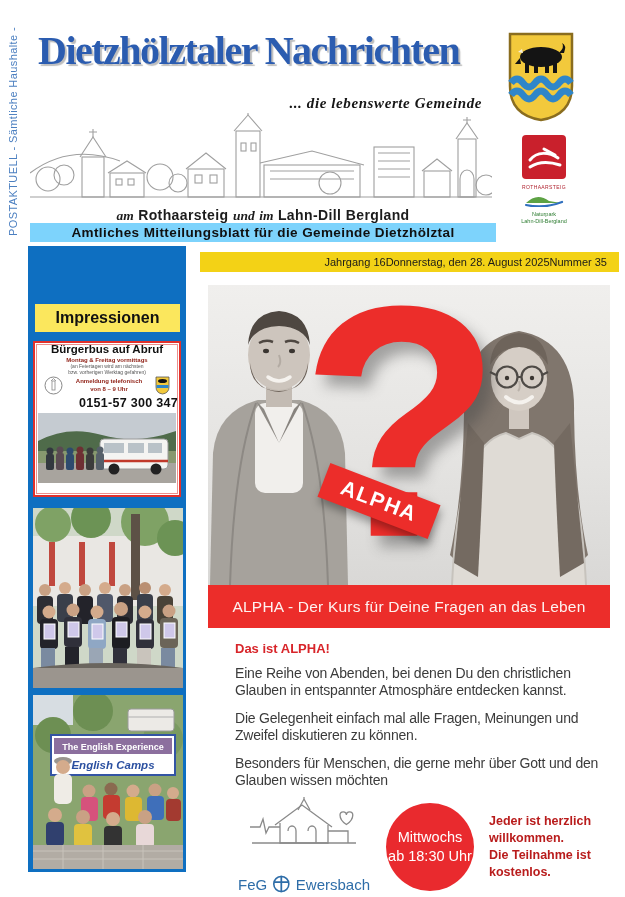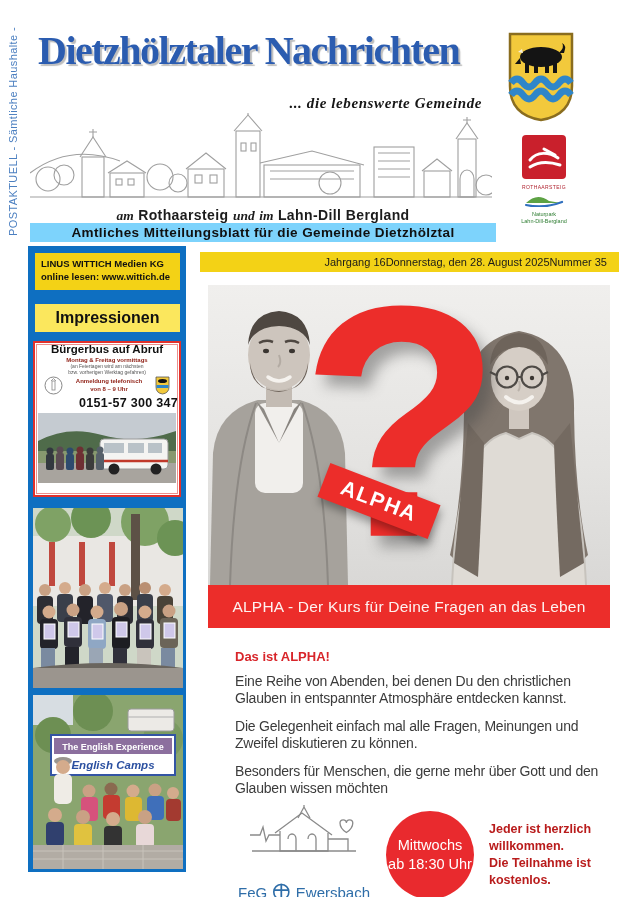--- a/index.html
+++ b/index.html
@@ -74,21 +74,21 @@
   .woman-svg { position:absolute; right:-4px; bottom:0; }
   .qmark { position:absolute; top:50%; left:50%; transform:translate(-54%,-54%);
     font-size:330px; font-weight:bold; line-height:1; color:#ec2d2a;
     text-shadow:9px 11px 14px rgba(70,70,70,.45); }
   .ribbon { position:absolute; left:112px; top:198px; width:118px; height:36px;
     background:#ec2d2a; transform:rotate(21deg); display:flex; align-items:center;
     justify-content:center; color:#fff; font-weight:bold; font-size:21px;
     letter-spacing:1.5px; box-shadow:3px 5px 9px rgba(0,0,0,.35); }
   .alpha-banner { height:43px; background:#ec2d2a; color:#fdf2f0; display:flex;
     align-items:center; justify-content:center; font-size:15.5px; letter-spacing:.2px; }
-  .alpha-body { padding:21px 0 0 27px; }
+  .alpha-body { padding:13px 0 0 27px; }
   .alpha-heading { color:#d8252a; font-weight:bold; font-size:13px; margin-bottom:9px; }
   .alpha-body p { width:368px; font-size:14px; letter-spacing:-.2px; color:#3b3b3b;
     line-height:17px; margin-bottom:11px; }
   .alpha-footer { display:flex; align-items:center; margin-top:0; padding-left:30px; height:94px; }
   .feg { width:132px; text-align:center; }
   .feg-name { display:flex; align-items:center; justify-content:center; gap:4px;
     color:#2e6da8; font-size:15px; margin-top:18px; }
   .badge { width:88px; height:88px; border-radius:50%; background:#e92a2e; color:#fff;
     display:flex; flex-direction:column; justify-content:center; align-items:center;
     font-size:14.5px; line-height:19px; margin-left:16px; flex:none; }
@@ -198,24 +198,20 @@
     </div>
   </header>
 
   <div class="issue-bar">
     <span>Jahrgang 16</span>
     <span>Donnerstag, den 28. August 2025</span>
     <span>Nummer 35</span>
   </div>
 
   <aside class="sidebar">
-    <div class="pub-box">
-      <div>LINUS WITTICH Medien KG</div>
-      <div>online lesen: www.wittich.de</div>
-    </div>
 
     <div class="impress-box">
       <span>Impressionen</span>
     </div>
 
     <div class="bus-ad">
       <div class="bus-title">Bürgerbus auf Abruf</div>
       <div class="bus-sched">Montag &amp; Freitag vormittags</div>
       <div class="bus-fine">(an Feiertagen wird am nächsten</div>
       <div class="bus-fine">bzw. vorherigen Werktag gefahren)</div>

